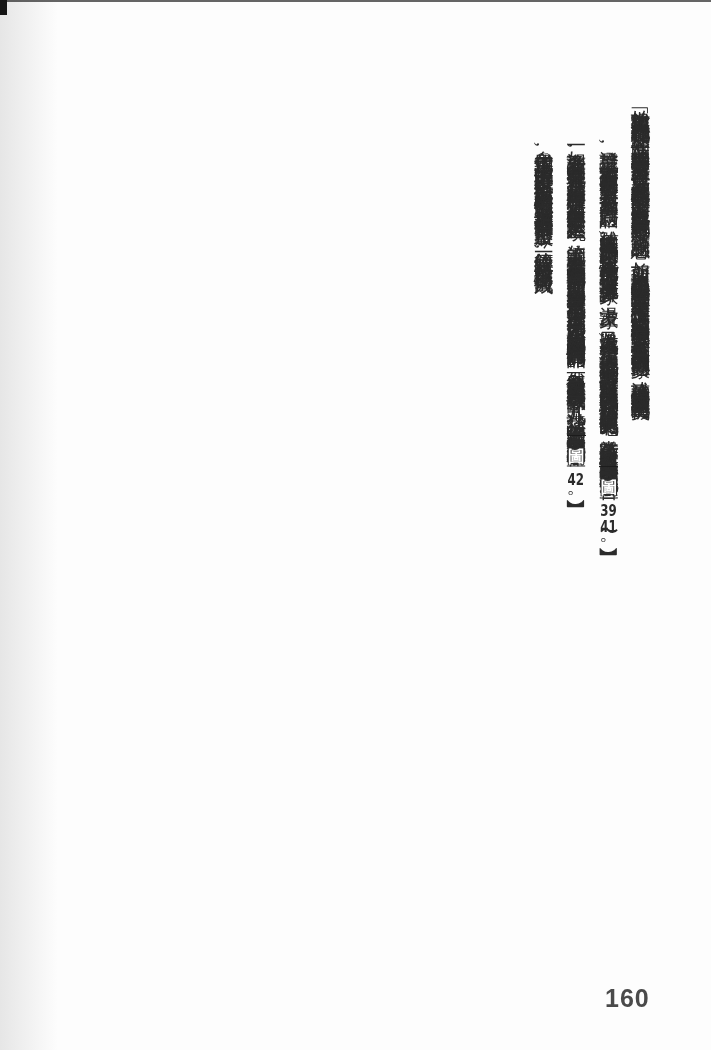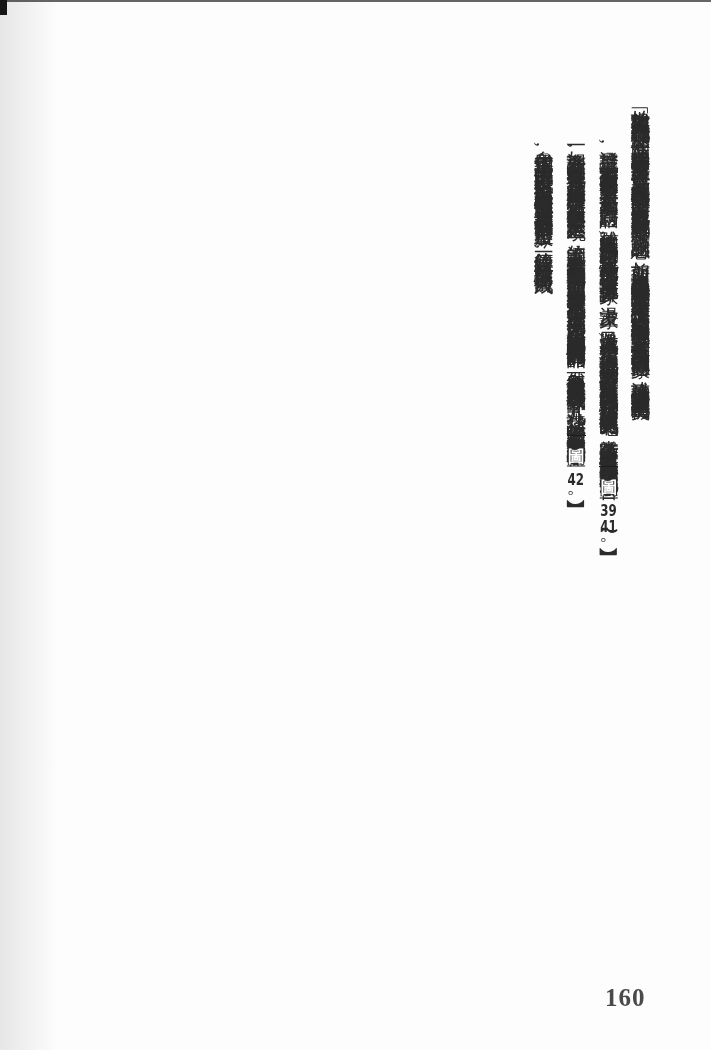--- a/index.html
+++ b/index.html
@@ -80,21 +80,21 @@
     font-size: 17px;
   }
   .seg-bracket {
     font-weight: bold;
   }
   .seg-plain { }
   .page-number {
     position: absolute;
     top: 984px;
     left: 605px;
-    font-family: Liberation Serif, serif;
+    font-family: Liberation Sans, sans-serif;
     font-weight: bold;
     font-size: 25px;
     letter-spacing: 1px;
     color: #4a4a4a;
   }
 </style>
 </head>
 <body>
 
 <div class="page">

